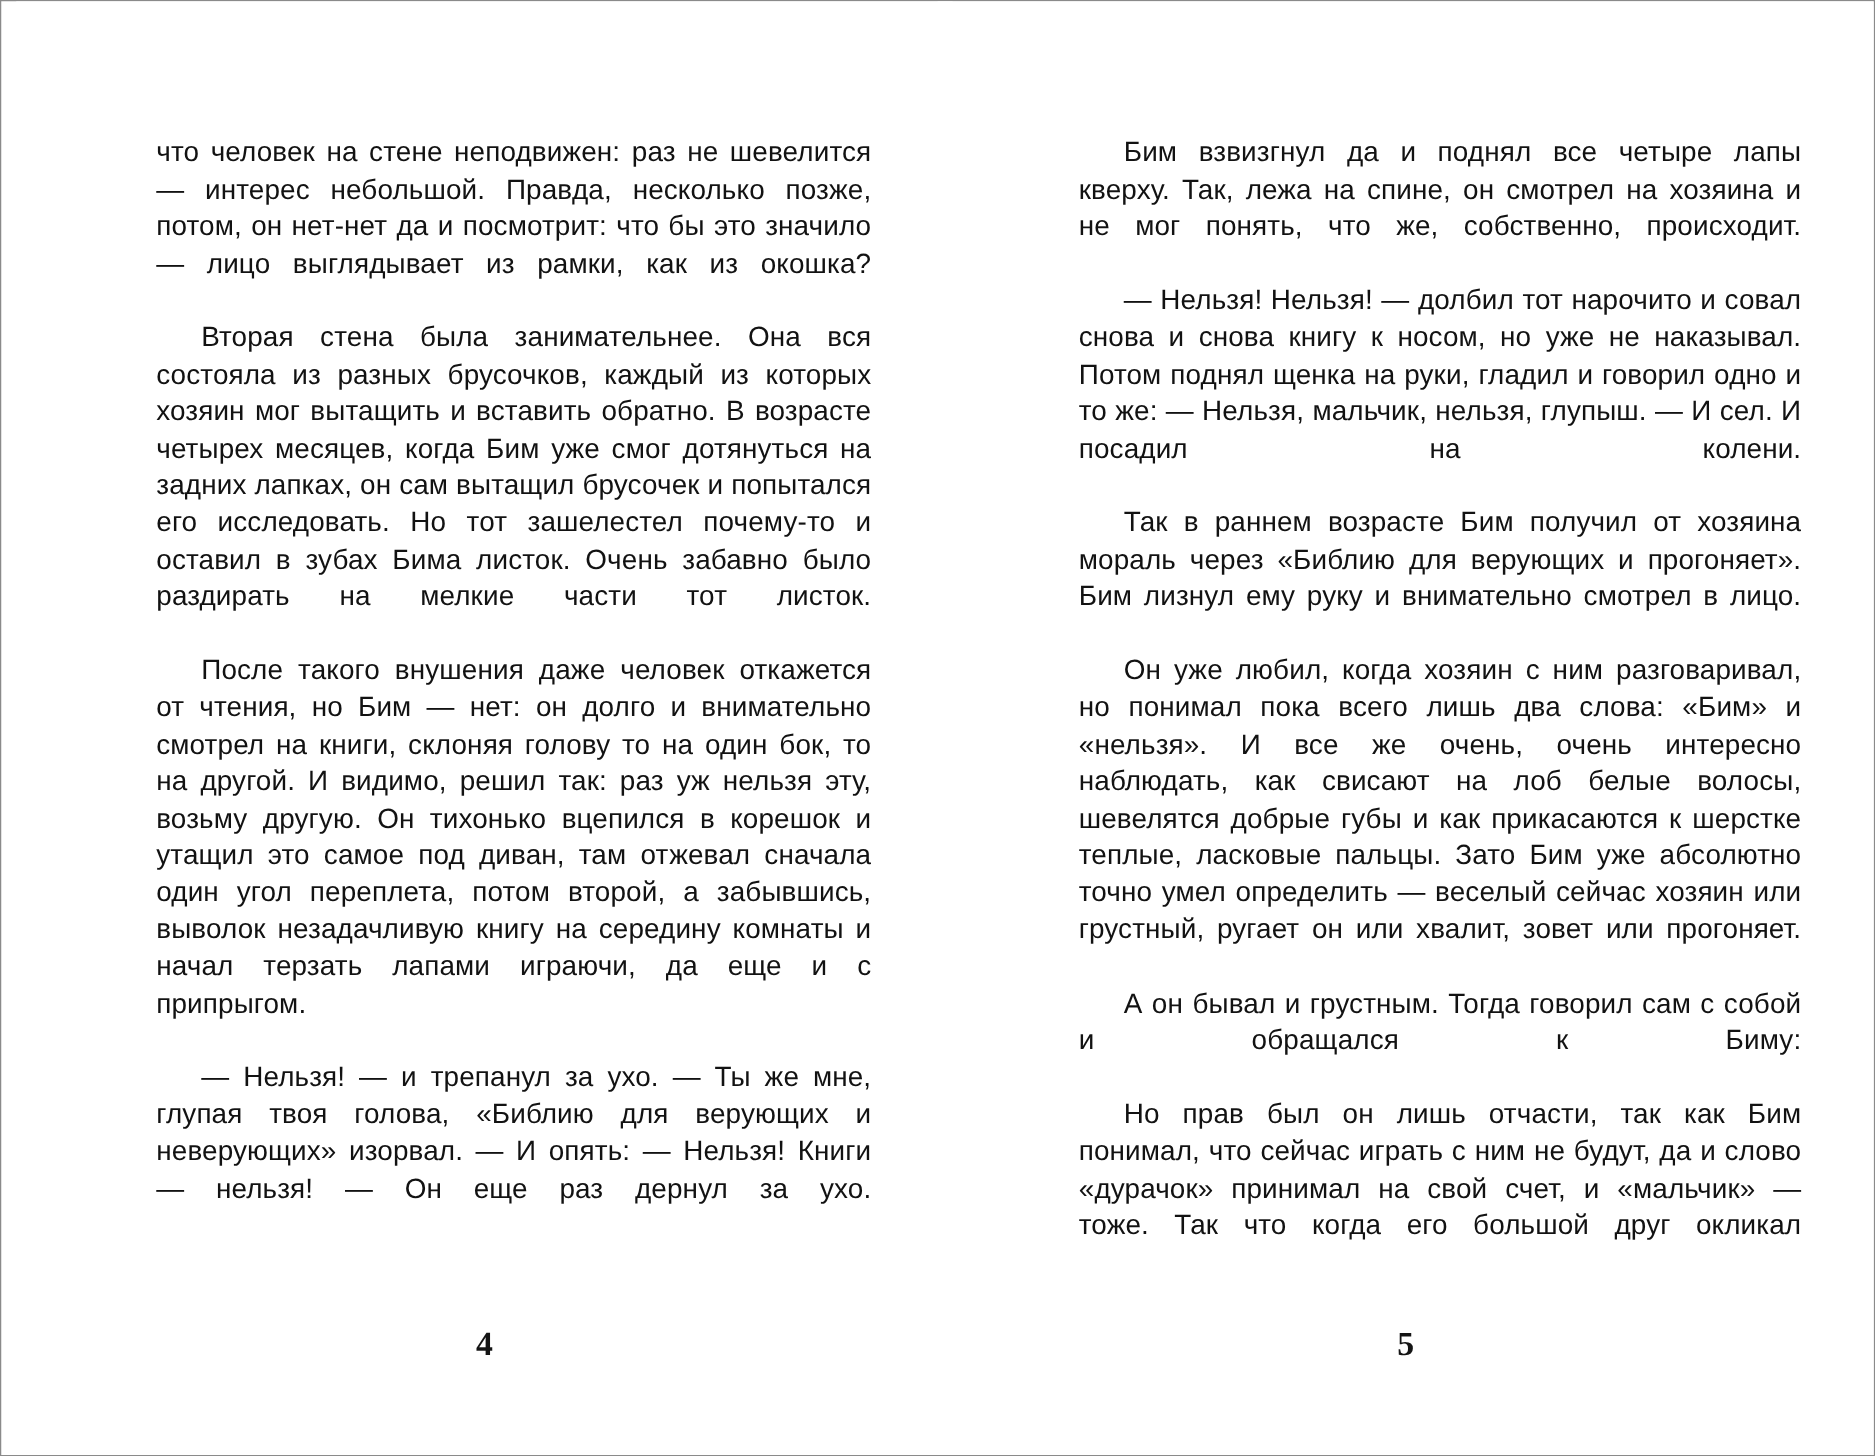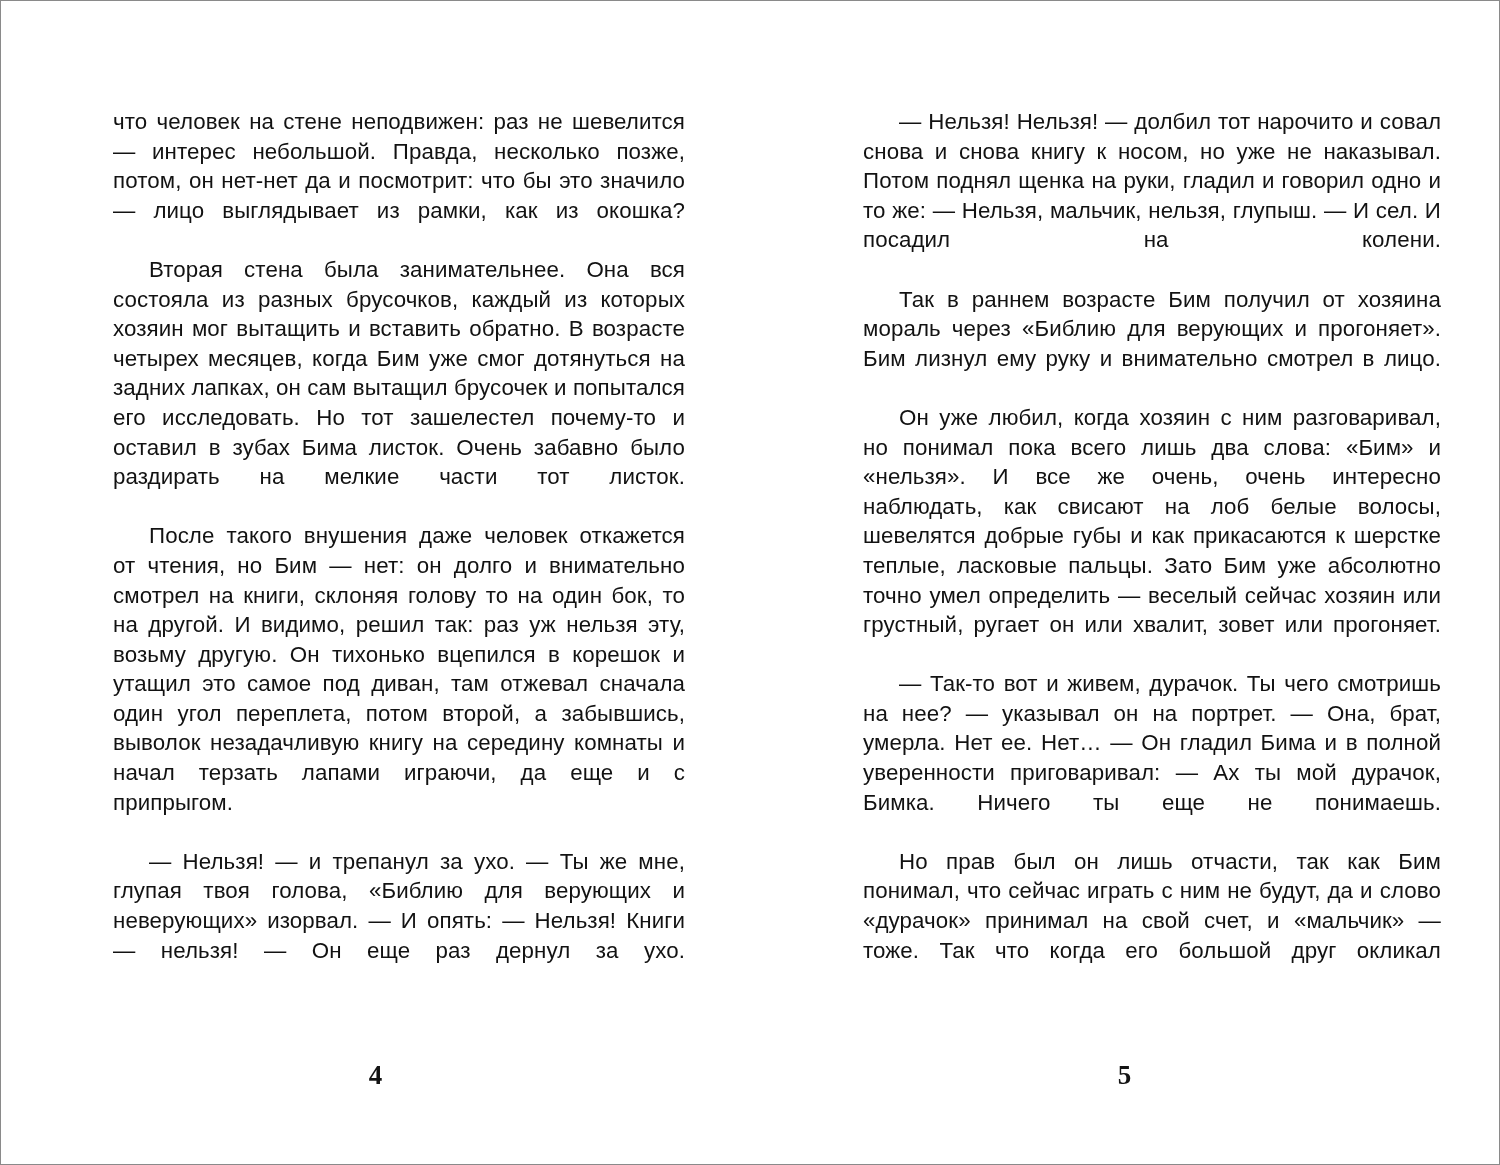--- a/index.html
+++ b/index.html
@@ -17,21 +17,21 @@
     overflow: hidden;
     font-family: "Liberation Sans", sans-serif;
   }
   .page {
     position: absolute;
     top: 0;
     height: 1165px;
     box-sizing: border-box;
     background: #ffffff;
   }
-  .page-left  { left: 0;   width: 749px; }
+  .page-left  { left: 12px;   width: 749px; }
   .page-right { left: 749px; width: 749px; }
 
   .textcolumn {
     position: absolute;
     top: 106px;
     font-size: 22.3px;
     line-height: 29.6px;
     color: #121212;
     text-align: justify;
     text-justify: inter-word;
@@ -88,22 +88,23 @@
       <p class="para no-indent">что человек на стене неподвижен: раз не шевелится — интерес небольшой. Правда, несколько позже, потом, он нет-нет да и посмотрит: что бы это значило — лицо выглядывает из рамки, как из окошка?</p>
       <p class="para">Вторая стена была занимательнее. Она вся состояла из разных брусочков, каждый из которых хозяин мог вытащить и вставить обратно. В возрасте четырех месяцев, когда Бим уже смог дотянуться на задних лапках, он сам вытащил брусочек и попытался его исследовать. Но тот зашелестел почему-то и оставил в зубах Бима листок. Очень забавно было раздирать на мелкие части тот листок.</p>
       <p class="para">После такого внушения даже человек откажется от чтения, но Бим — нет: он долго и внимательно смотрел на книги, склоняя голову то на один бок, то на другой. И видимо, решил так: раз уж нельзя эту, возьму другую. Он тихонько вцепился в корешок и утащил это самое под диван, там отжевал сначала один угол переплета, потом второй, а забывшись, выволок незадачливую книгу на середину комнаты и начал терзать лапами играючи, да еще и с припрыгом.</p>
       <p class="para">— Нельзя! — и трепанул за ухо. — Ты же мне, глупая твоя голова, «Библию для верующих и неверующих» изорвал. — И опять: — Нельзя! Книги — нельзя! — Он еще раз дернул за ухо.</p>
     </div>
     <div class="folio">4</div>
   </div>
 
   <div class="page page-right">
     <div class="textcolumn">
+      <p class="para">Бим взвизгнул да и поднял все четыре лапы кверху. Так, лежа на спине, он смотрел на хозяина и не мог понять, что же, собственно, происходит.</p>
       <p class="para">— Нельзя! Нельзя! — долбил тот нарочито и совал снова и снова книгу к носом, но уже не наказывал. Потом поднял щенка на руки, гладил и говорил одно и то же: — Нельзя, мальчик, нельзя, глупыш. — И сел. И посадил на колени.</p>
       <p class="para">Так в раннем возрасте Бим получил от хозяина мораль через «Библию для верующих и прогоняет». Бим лизнул ему руку и внимательно смотрел в лицо.</p>
       <p class="para">Он уже любил, когда хозяин с ним разговаривал, но понимал пока всего лишь два слова: «Бим» и «нельзя». И все же очень, очень интересно наблюдать, как свисают на лоб белые волосы, шевелятся добрые губы и как прикасаются к шерстке теплые, ласковые пальцы. Зато Бим уже абсолютно точно умел определить — веселый сейчас хозяин или грустный, ругает он или хвалит, зовет или прогоняет.</p>
-      <p class="para">— Так-то вот и живем, дурачок. Ты чего смотришь на нее? — указывал он на портрет. — Она, брат, умерла. Нет ее. Нет… — Он гладил Бима и в полной уверенности приговаривал: — Ах ты мой дурачок, Бимка. Ничего ты еще не понимаешь.</p>
+      <p class="para">А он бывал и грустным. Тогда говорил сам с собой и обращался к Биму:</p>
       <p class="para">Но прав был он лишь отчасти, так как Бим понимал, что сейчас играть с ним не будут, да и слово «дурачок» принимал на свой счет, и «мальчик» — тоже. Так что когда его большой друг окликал</p>
     </div>
     <div class="folio">5</div>
   </div>
 
 </div>
 
 </body></html>

